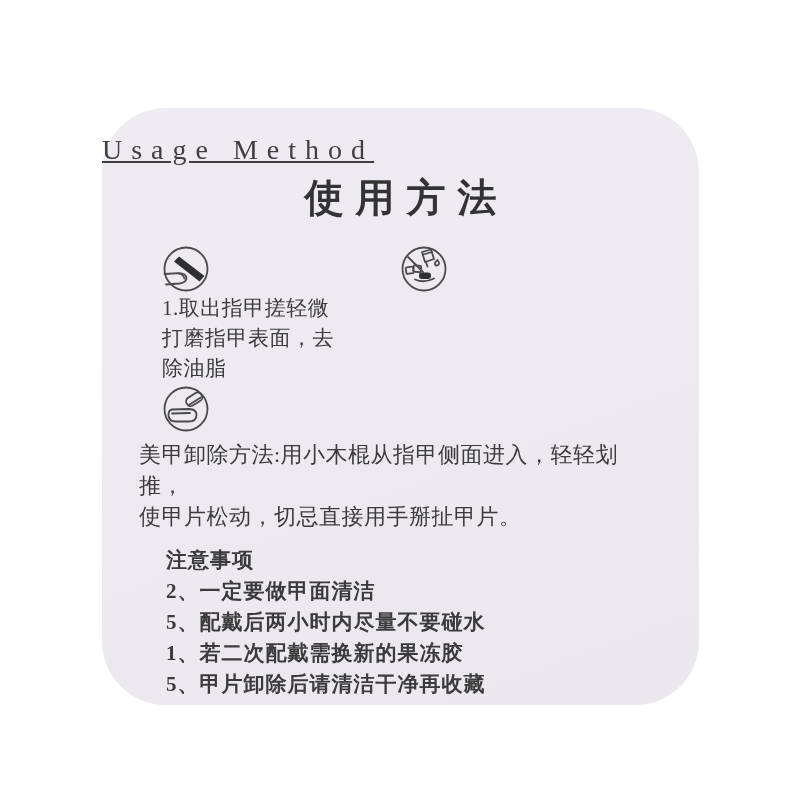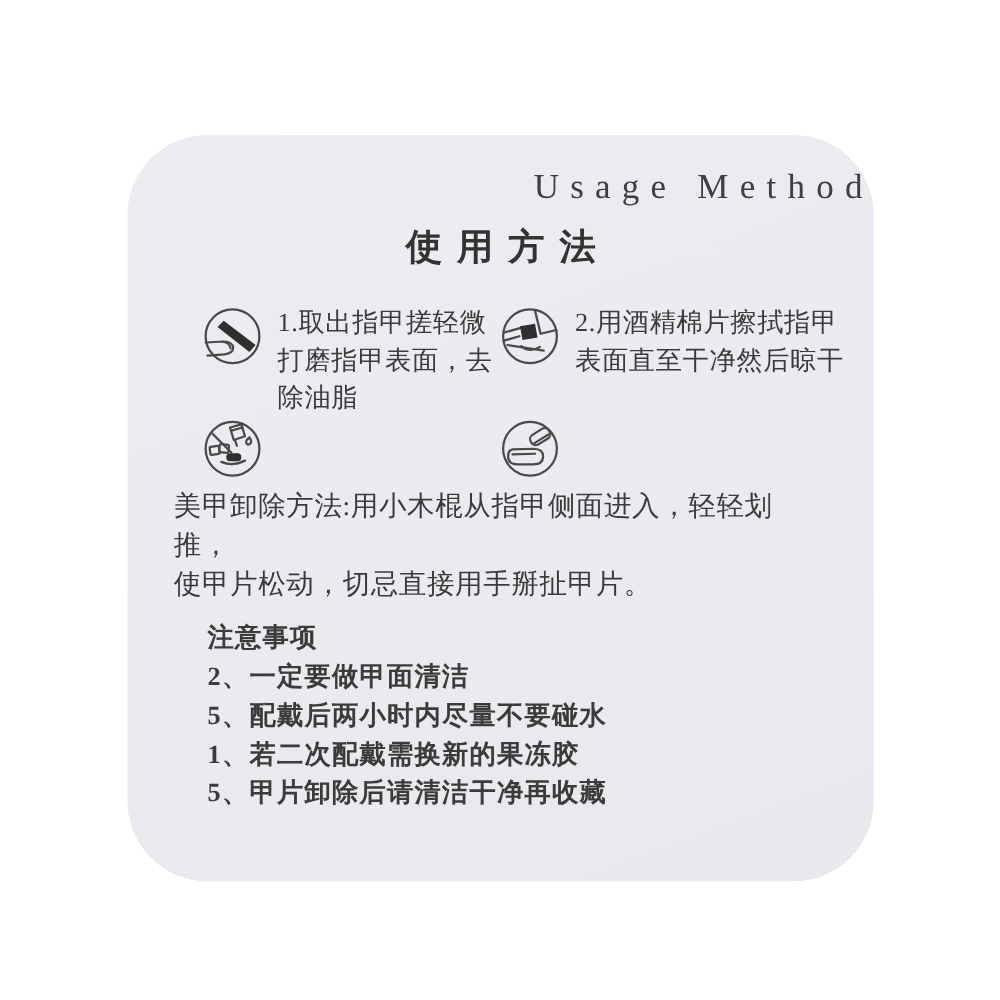--- a/index.html
+++ b/index.html
@@ -20,46 +20,48 @@
   .card{
     position:absolute;
     left:102px; top:108px;
     width:597px; height:597px;
     background:var(--card-bg);
     background-image:linear-gradient(160deg, #eeebf1 0%, #ece9ef 55%, #eae7ed 100%);
     border-radius:64px;
     padding-top:27px;
   }
   .title-en{
-    text-align:right;
+    text-align:left;
     font-size:28px;
     letter-spacing:9px;
     font-weight:400;
     color:#3f3f3f;
     line-height:30px;
+    text-decoration:underline;
   }
   .title-zh{
     text-align:center;
-    font-size:29px;
+    font-size:39px;
     font-weight:700;
     letter-spacing:12px;
     line-height:34px;
     margin-top:16px;
     color:#333;
     text-indent:12px; 
   }
   .steps{
     margin-top:28px;
     padding-left:60px;
     display:grid;
     grid-template-columns:238px auto;
   }
   .step{
     display:flex;
     align-items:flex-start;
+    flex-direction:column;
   }
   .step-icon{
     flex:0 0 48px;
     width:48px;height:48px;
     margin-top:2px;
     margin-right:12px;
   }
   .step-icon svg{display:block;width:48px;height:48px;}
   .icon-stroke{fill:none;stroke:var(--icon-ink);stroke-width:1.8;stroke-linecap:round;stroke-linejoin:round;}
   .icon-fill{fill:#2f2f2f;stroke:none;}
@@ -109,34 +111,20 @@
           <path class="icon-stroke" d="M2.5 29 L17 28.2 Q24 28.4 24.5 33 Q24.5 37.6 17.5 38.5 L4 39.5"></path>
           <path class="icon-stroke" d="M16.5 28.4 Q21.6 29.2 22.4 33.6"></path>
           <polygon class="icon-fill" points="12,16.5 17,11.5 42.5,31 37.5,36.5"></polygon>
         </svg>
       </span>
       <p class="step-text">1.取出指甲搓轻微
 打磨指甲表面，去
 除油脂</p>
     </div>
 
-    <div class="step">
-      <span class="step-icon">
-        <svg viewBox="0 0 48 48">
-          <circle class="icon-stroke" cx="24" cy="24" r="21.5"></circle>
-          <path class="icon-stroke" d="M28 3.5 L32.5 22 L45 19"></path>
-          <path class="icon-stroke" d="M3.5 21 L16 17.5 M3.2 27.5 L15.5 24"></path>
-          <path class="icon-stroke" d="M6 31 L35 35.5"></path>
-          <path class="icon-stroke" d="M17 32 Q24 37.5 32 32.5"></path>
-          <polygon class="icon-fill" points="16,16 28,14 30,25 18,27"></polygon>
-        </svg>
-      </span>
-      <p class="step-text">2.用酒精棉片擦拭指甲
-表面直至干净然后晾干</p>
-    </div>
 
     <div class="step">
       <span class="step-icon">
         <svg viewBox="0 0 48 48">
           <circle class="icon-stroke" cx="24" cy="24" r="21.5"></circle>
           <polygon class="icon-stroke" points="22,7 31,4.5 34,14 25,17"></polygon>
           <path class="icon-stroke" d="M23.2 9.5 L32 7 M26 17 L27.5 21.5"></path>
           <path class="icon-stroke" d="M37.5 15 q2.6 3.4 0.6 5 q-2.6 1.6 -3.1 -1 q-0.4 -2 2.5 -4"></path>
           <path class="icon-stroke" d="M8 12 L23 27"></path>
           <rect class="icon-stroke" x="6" y="22" width="7.5" height="6.5" rx="1" transform="rotate(-8 9.75 25.25)"></rect>

